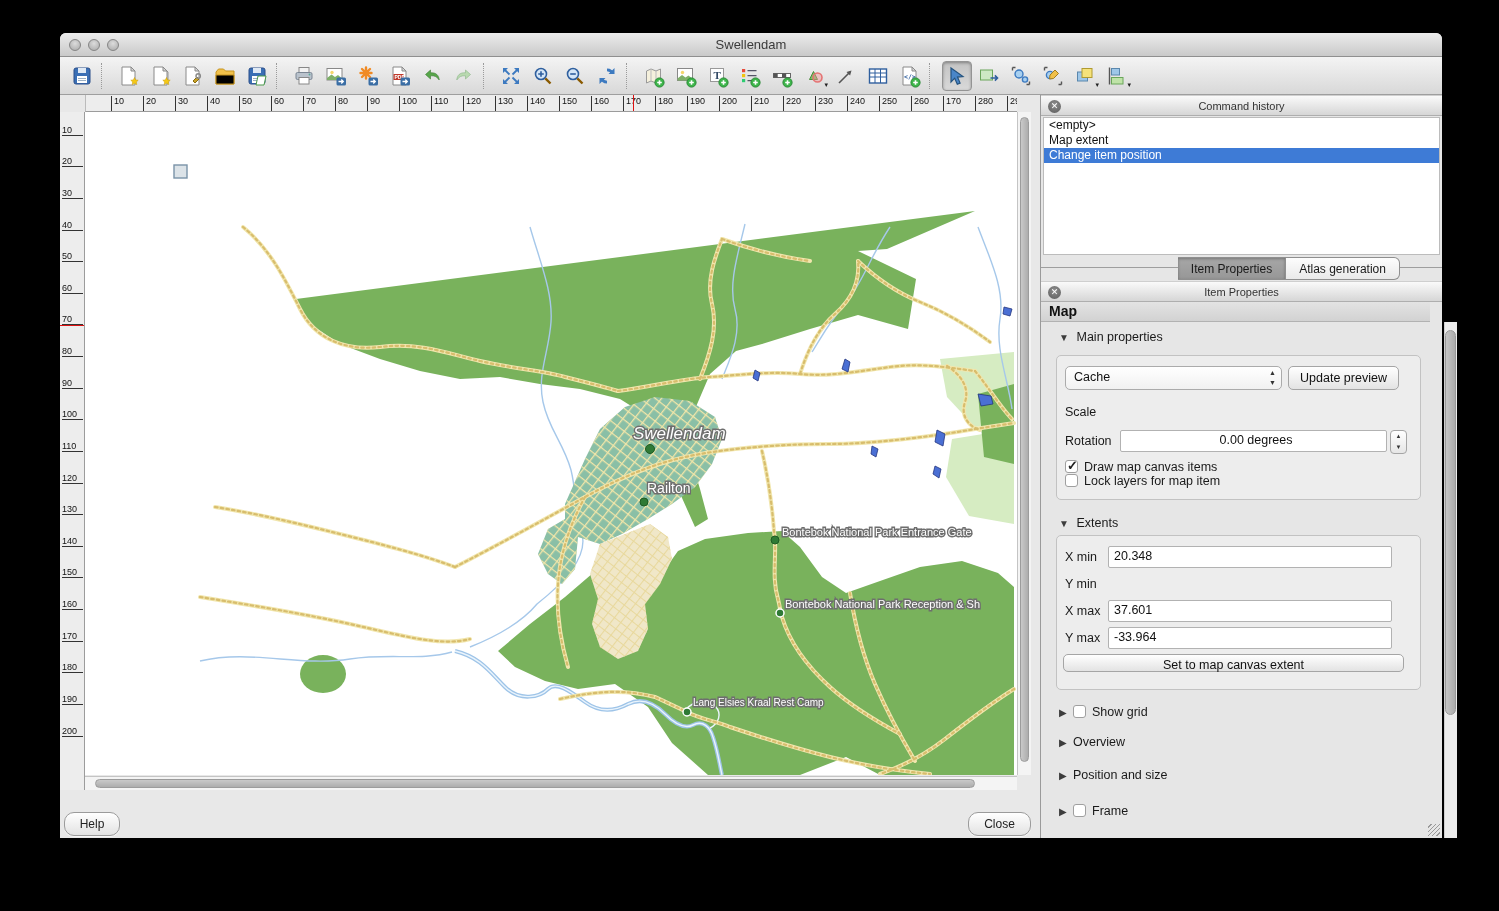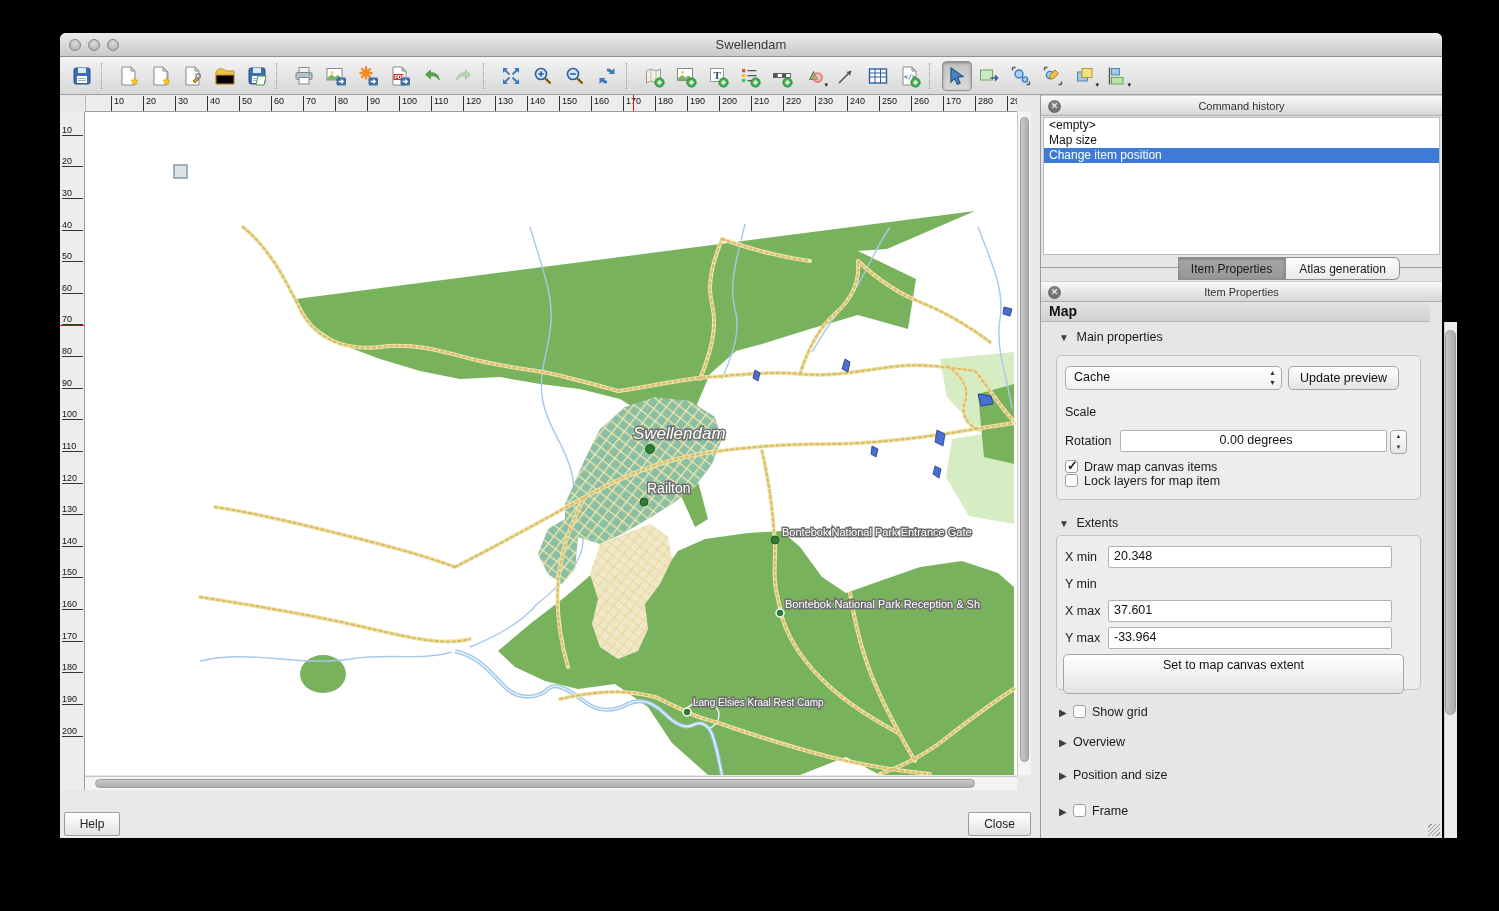--- a/index.html
+++ b/index.html
@@ -23,21 +23,21 @@
   .vruler { position:absolute; left:0; top:17px; width:25px; bottom:48px; background:#ededed; border-right:1px solid #9c9c9c; overflow:hidden; }
   .vtick { position:absolute; left:2px; width:21px; height:11px; line-height:11px; font-size:9px; color:#111; border-bottom:1px solid #333; }
   .cursor-x { position:absolute; top:0; width:1px; height:17px; background:#dd1111; }
   .cursor-y { position:absolute; left:0; width:25px; height:1px; background:#dd1111; }
   .canvas { position:absolute; left:25px; top:17px; width:932px; height:663px; background:#fff; overflow:hidden; }
   .vsb { position:absolute; left:957px; top:17px; width:14px; height:663px; background:#f4f4f4; border-left:1px solid #c4c4c4; }
   .hsb { position:absolute; left:25px; top:681px; width:932px; height:14px; background:#f4f4f4; border-top:1px solid #c4c4c4; }
   .sb-thumb { position:absolute; background:linear-gradient(90deg,#c9c9c9,#adadad); border-radius:6px; border:1px solid #9c9c9c; }
   .hsb .sb-thumb { top:2px; height:9px; background:linear-gradient(#c9c9c9,#adadad); }
   .bottombar { position:absolute; left:0; bottom:0; width:980px; height:48px; }
-  .btn { position:absolute; height:24px; background:linear-gradient(#ffffff,#e2e2e2); border:1px solid #9b9b9b; border-radius:2px; font-size:12px; color:#222; text-align:center; line-height:22px; box-shadow:0 1px 1px rgba(255,255,255,.7); }
+  .btn { position:absolute; height:24px; background:linear-gradient(#ffffff,#e2e2e2); border:1px solid #9b9b9b; border-radius:10px; font-size:12px; color:#222; text-align:center; line-height:22px; box-shadow:0 1px 1px rgba(255,255,255,.7); }
   
   .rpane { position:absolute; left:980px; top:62px; right:0; bottom:0; background:#e6e6e6; border-left:1px solid #9a9a9a; }
   .dock-title { position:absolute; left:0; width:100%; height:21px; background:linear-gradient(#fafafa,#d6d6d6); border-top:1px solid #cfcfcf; border-bottom:1px solid #aeaeae; font-size:11px; color:#333; text-align:center; line-height:20px; }
   .close-dot { position:absolute; left:7px; top:4px; width:13px; height:13px; border-radius:50%; background:radial-gradient(circle at 50% 35%,#8d8d8d,#5c5c5c); color:#fff; font-size:9px; line-height:13px; text-align:center; }
   .ch-list { position:absolute; left:2px; right:2px; top:22px; height:138px; background:#fff; border:1px solid #bcbcbc; overflow:hidden; }
   .ch-row { height:15px; line-height:15px; font-size:12px; color:#111; padding-left:5px; }
   .ch-row.sel { background:#3e7bd6; color:#fff; }
   .tabs-line { position:absolute; left:0; right:0; top:172px; height:1px; background:#9e9e9e; }
   .tabs-wrap { position:absolute; left:0; right:0; top:162px; height:23px; display:flex; justify-content:center; }
   .tab { height:23px; padding:0 13px; font-size:12px; line-height:22px; color:#1a1a1a; background:linear-gradient(#fdfdfd,#e9e9e9); border:1px solid #8f8f8f; border-left:none; }
@@ -494,21 +494,21 @@
   </div>
 
   <div class="rpane">
 
     <div class="dock-title" style="top:0;">
       <div class="close-dot">✕</div>
       <span>Command history</span>
     </div>
     <div class="ch-list" id="chlist">
         <div class="ch-row">&lt;empty&gt;</div>
-        <div class="ch-row">Map size</div>
+        <div class="ch-row">Map extent</div>
         <div class="ch-row sel">Change item position</div>
       </div>
 
     <div class="tabs-line"></div>
     <div class="tabs-wrap" id="tabswrap">
         <div class="tab">Composition</div>
         <div class="tab active">Item Properties</div>
         <div class="tab">Atlas generation</div>
       </div>
 
@@ -539,21 +539,21 @@
         <div class="chk-row" style="left:8px; top:118px;">
           <span class="check"></span><span>Lock layers for map item</span>
         </div>
       </div>
 
       <div class="sect-head" style="left:18px; top:194px;">
         <span class="tri">▼</span>
         <span>Extents</span>
       </div>
       <div class="groupbox" style="top:213px; height:155px;" id="extbox">
-        <div class="btn2" style="left:6px; top:118px; width:341px; height:40px; line-height:20px;">Set to map canvas extent</div>
+        <div class="btn2" style="left:6px; top:118px; width:341px; height:18px; line-height:20px;">Set to map canvas extent</div>
       <div class="flabel" style="left: 8px; top: 14px;">X min</div>
           <div class="input" style="left: 51px; top: 10px; width: 284px;">20.348</div>
           <div class="flabel" style="left: 8px; top: 41px;">Y min</div>
           <div class="flabel" style="left: 8px; top: 68px;">X max</div>
           <div class="input" style="left: 51px; top: 64px; width: 284px;">37.601</div>
           <div class="flabel" style="left: 8px; top: 95px;">Y max</div>
           <div class="input" style="left: 51px; top: 91px; width: 284px;">-33.964</div>
         </div>
 
       <div id="collapsedrows">

